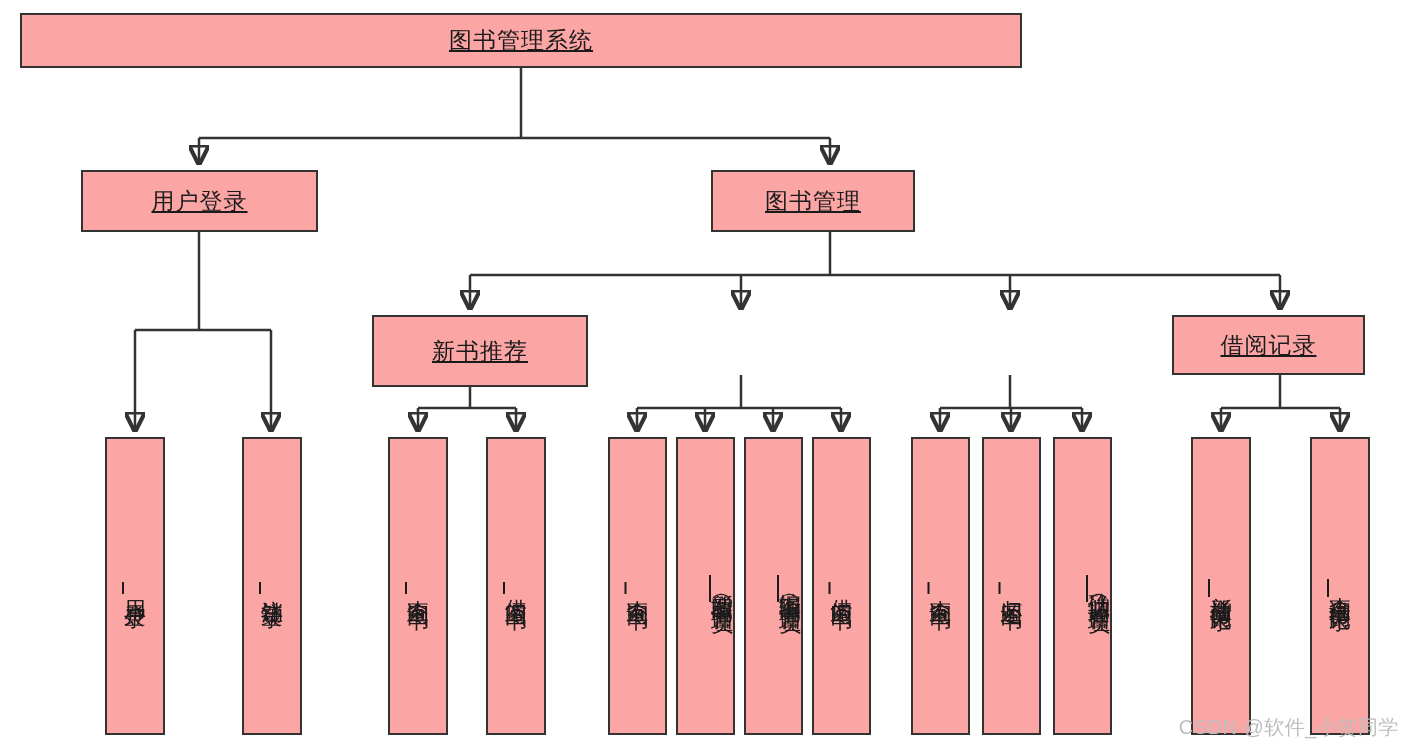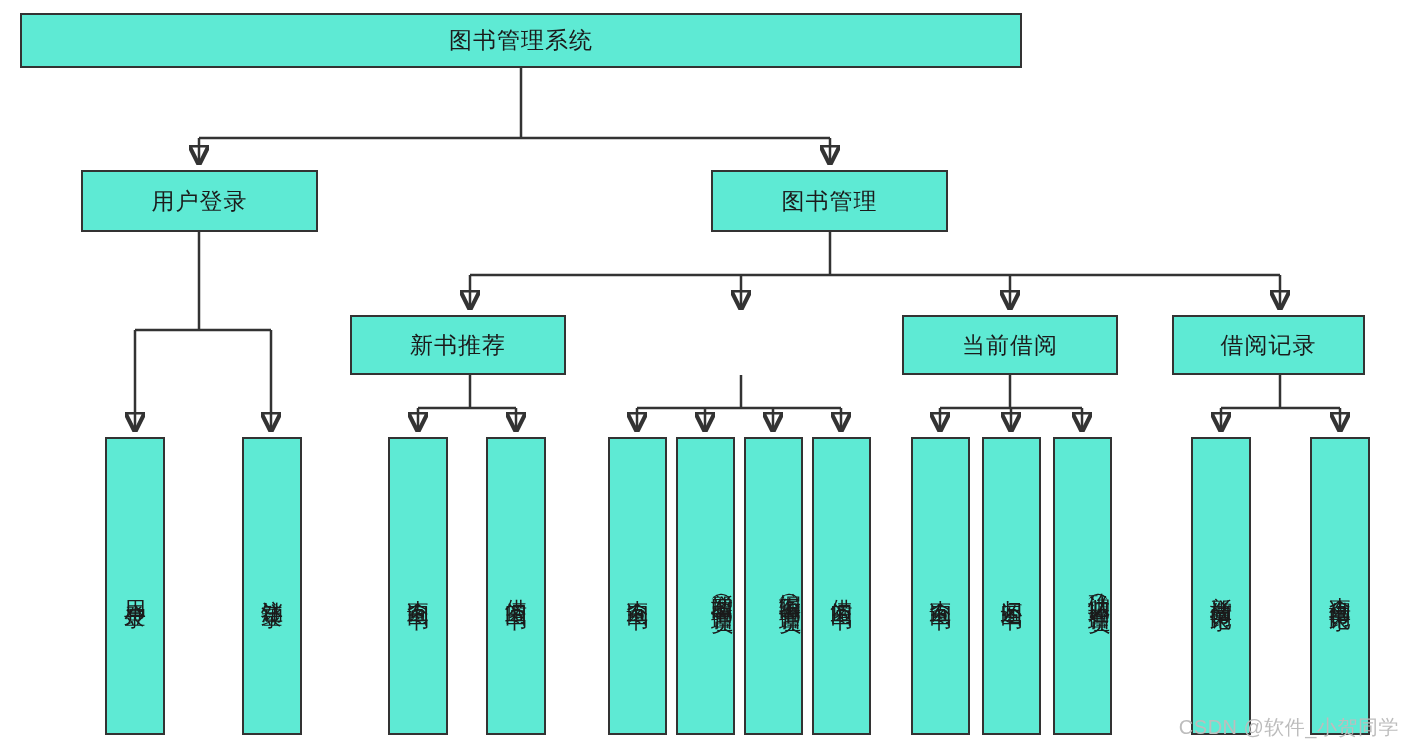--- a/index.html
+++ b/index.html
@@ -8,25 +8,26 @@
     background:#ffffff;
     font-family:"Liberation Sans","DejaVu Sans",sans-serif;
     overflow:hidden;
     position:relative;
   }
   #diagram{position:absolute;left:0;top:0;width:1405px;height:747px;}
   .node{
     position:absolute;
     box-sizing:border-box;
     border:2.5px solid #333333;
-    background:#5eead4;
+    background:#fca5a5;
     display:flex;
     align-items:center;
     justify-content:center;
     color:#1b1b1b;
+    text-decoration:underline;
   }
   .node-h{
     font-size:23px;
     letter-spacing:1px;
   }
   .node-v{
     font-size:22px;
     writing-mode:vertical-rl;
     text-orientation:upright;
     letter-spacing:3px;
@@ -105,24 +106,23 @@
       <line x1="1280" y1="375" x2="1280" y2="408"></line>
       <line x1="1221" y1="408" x2="1340" y2="408"></line>
       <line x1="1221" y1="408" x2="1221" y2="429" marker-end="url(#arrow)"></line>
       <line x1="1340" y1="408" x2="1340" y2="429" marker-end="url(#arrow)"></line>
     </g>
   </svg>
 
   <div class="node node-h" style="left: 20px; top: 13px; width: 1002px; height: 55px;">图书管理系统</div>
 
   <div class="node node-h" style="left: 81px; top: 170px; width: 237px; height: 62px;">用户登录</div>
-  <div class="node node-h" style="left: 711px; top: 170px; width: 237px; height: 62px;">图书管理</div>
+  <div class="node node-h" style="left: 711px; top: 170px; width: 204px; height: 62px;">图书管理</div>
 
-  <div class="node node-h" style="left: 350px; top: 315px; width: 216px; height: 60px;">新书推荐</div>
-  <div class="node node-h" style="left: 902px; top: 315px; width: 216px; height: 60px;">当前借阅</div>
+  <div class="node node-h" style="left: 372px; top: 315px; width: 216px; height: 72px;">新书推荐</div>
   <div class="node node-h" style="left: 1172px; top: 315px; width: 193px; height: 60px;">借阅记录</div>
 
   <div class="node node-v mid" style="left: 105px; top: 437px; width: 60px; height: 298px;">用户登录</div>
   <div class="node node-v mid" style="left: 242px; top: 437px; width: 60px; height: 298px;">注销登录</div>
   <div class="node node-v mid" style="left: 388px; top: 437px; width: 60px; height: 298px;">查询图书</div>
   <div class="node node-v mid" style="left: 486px; top: 437px; width: 60px; height: 298px;">借阅图书</div>
   <div class="node node-v mid" style="left: 608px; top: 437px; width: 59px; height: 298px;">查询图书</div>
   <div class="node node-v" style="left: 676px; top: 437px; width: 59px; height: 298px;">新增图书（管理员）</div>
   <div class="node node-v" style="left: 744px; top: 437px; width: 59px; height: 298px;">编辑图书（管理员）</div>
   <div class="node node-v mid" style="left: 812px; top: 437px; width: 59px; height: 298px;">借阅图书</div>

